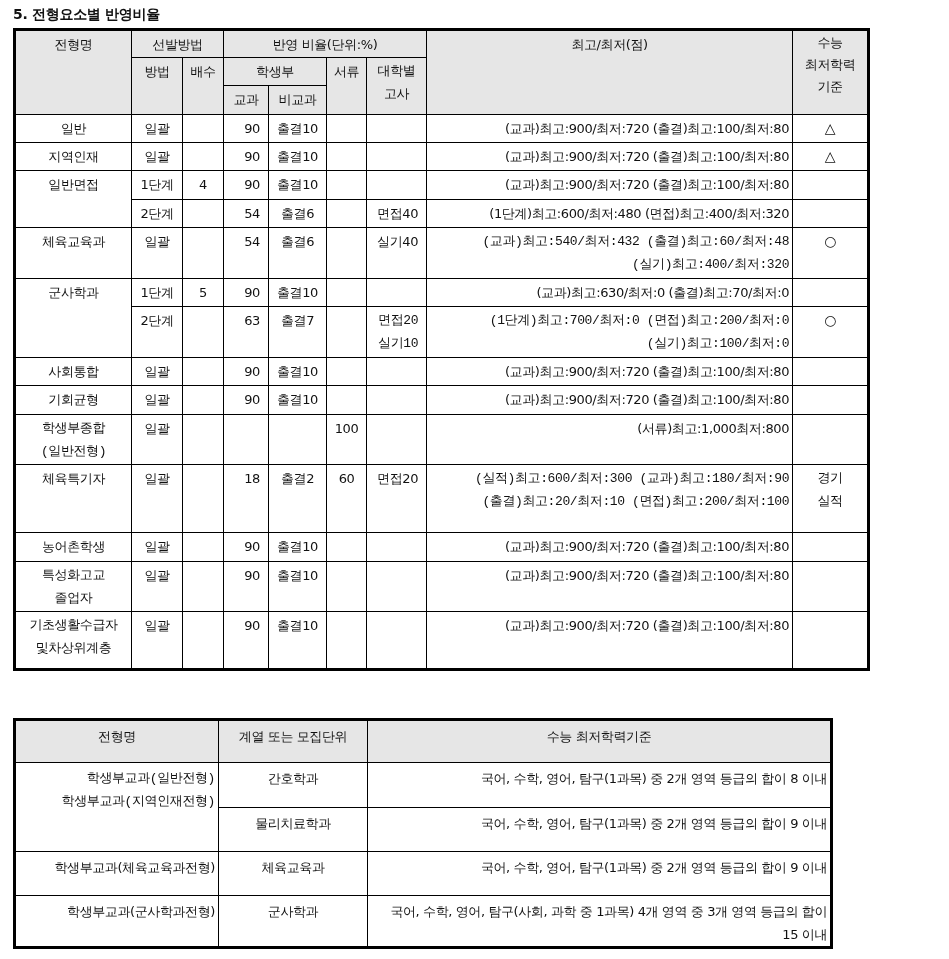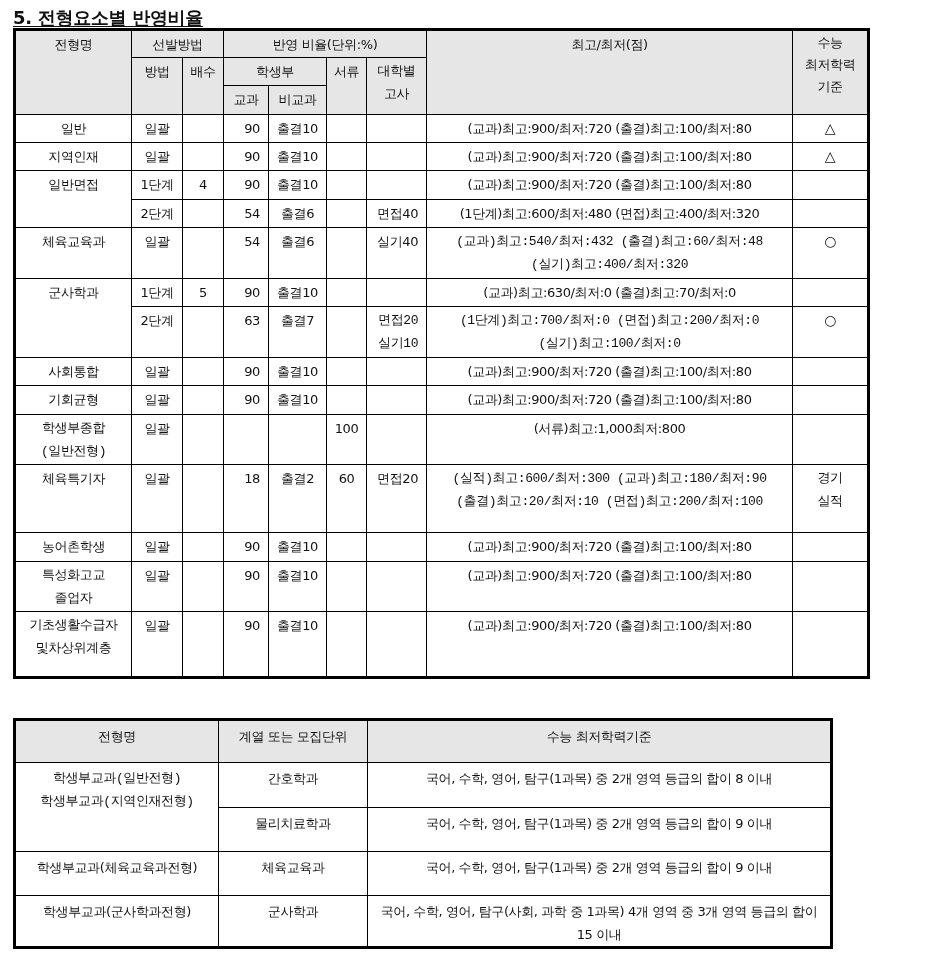--- a/index.html
+++ b/index.html
@@ -1,27 +1,27 @@
 <!DOCTYPE html>
 <html><head>
 <meta charset="utf-8">
 <style>
   html, body { margin:0; padding:0; background:#ffffff; }
   body { width:949px; height:959px; position:relative; overflow:hidden;
          font-family:"DejaVu Sans", "Liberation Sans", sans-serif; color:#111; }
-  .section-title { position:absolute; left:13px; font-weight:bold; font-size:18px;
-                   text-decoration:underline; text-underline-offset:2px; letter-spacing:-0.3px; white-space:nowrap; }
+  .section-title { position:absolute; left:13px; font-weight:bold; font-size:14px;
+                   text-underline-offset:2px; letter-spacing:-0.3px; white-space:nowrap; }
   table { position:absolute; border-collapse:collapse; table-layout:fixed; font-size:13px; letter-spacing:-0.4px; }
   table.t1 { left:13px; top:28px; width:854px; border:3px solid #000; }
   table.t2 { left:13px; top:718px; width:817px; border:3px solid #000; }
   th, td { border:1px solid #000; padding:0 3px; vertical-align:top; line-height:23px; overflow:hidden; }
   th { background:#e6e6e6; font-weight:normal; text-align:center; padding-top:2px; }
   td.c { text-align:center; }
   td.r { text-align:right; padding-right:8px; }
-  td.l { text-align:center; }
+  td.l { text-align:right; }
   td.sym { text-align:center; font-size:14px; }
   .t1 td { padding-top:2px; }
   .t2 td { padding-top:4px; }
   .t2 th { padding-top:4px; }
   .ml { white-space:pre-line;font-family:Liberation Mono, monospace; }
 </style>
 </head>
 <body>
 
 <div class="section-title" style="top:6px;">5. 전형요소별 반영비율</div>
@@ -218,21 +218,21 @@
       <td class="c"></td>
       <td class="r">90</td>
       <td class="c">출결10</td>
       <td class="c"></td>
       <td class="r"></td>
       <td class="l">(교과)최고:900/최저:720 (출결)최고:100/최저:80</td>
       <td class="sym"></td>
     </tr>
 
     <tr style="height:51px">
-      <td class="c ml" style="padding:2px 0 16px 0">기초생활수급자
+      <td class="c ml" style="padding:2px 0 8px 0">기초생활수급자
 및차상위계층</td>
       <td class="c">일괄</td>
       <td class="c"></td>
       <td class="r">90</td>
       <td class="c">출결10</td>
       <td class="c"></td>
       <td class="r"></td>
       <td class="l">(교과)최고:900/최저:720 (출결)최고:100/최저:80</td>
       <td class="sym"></td>
     </tr>

